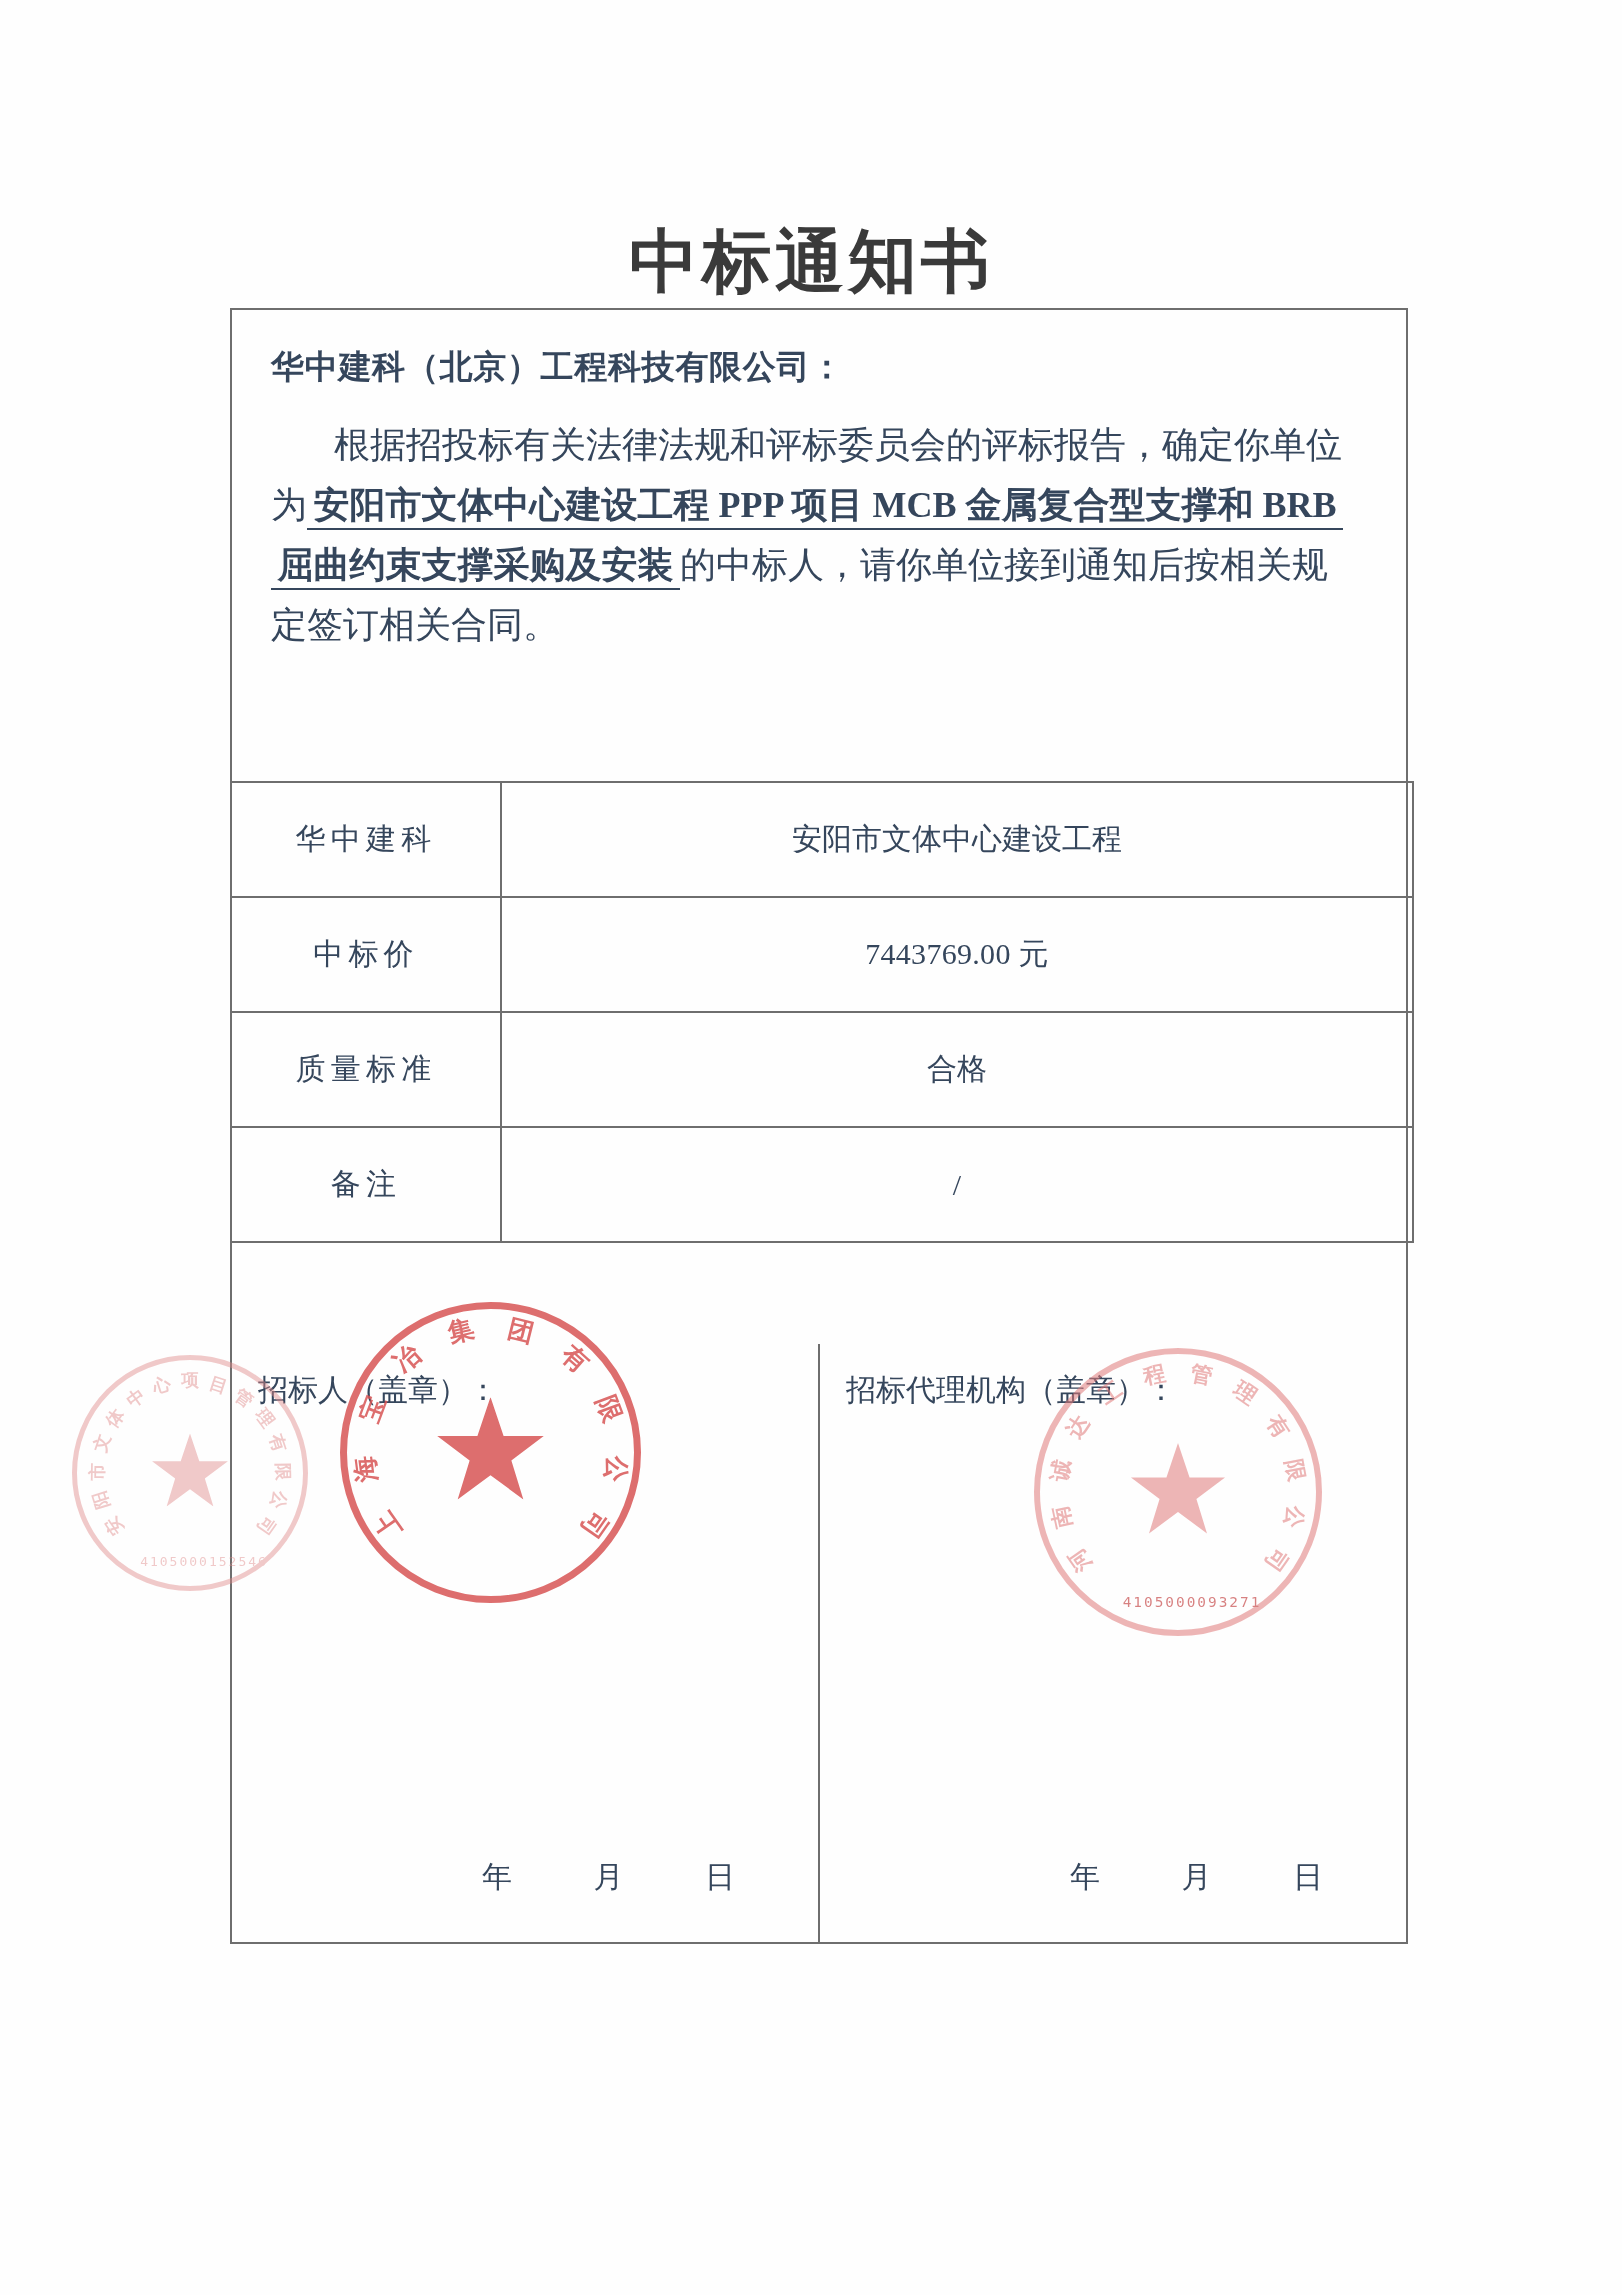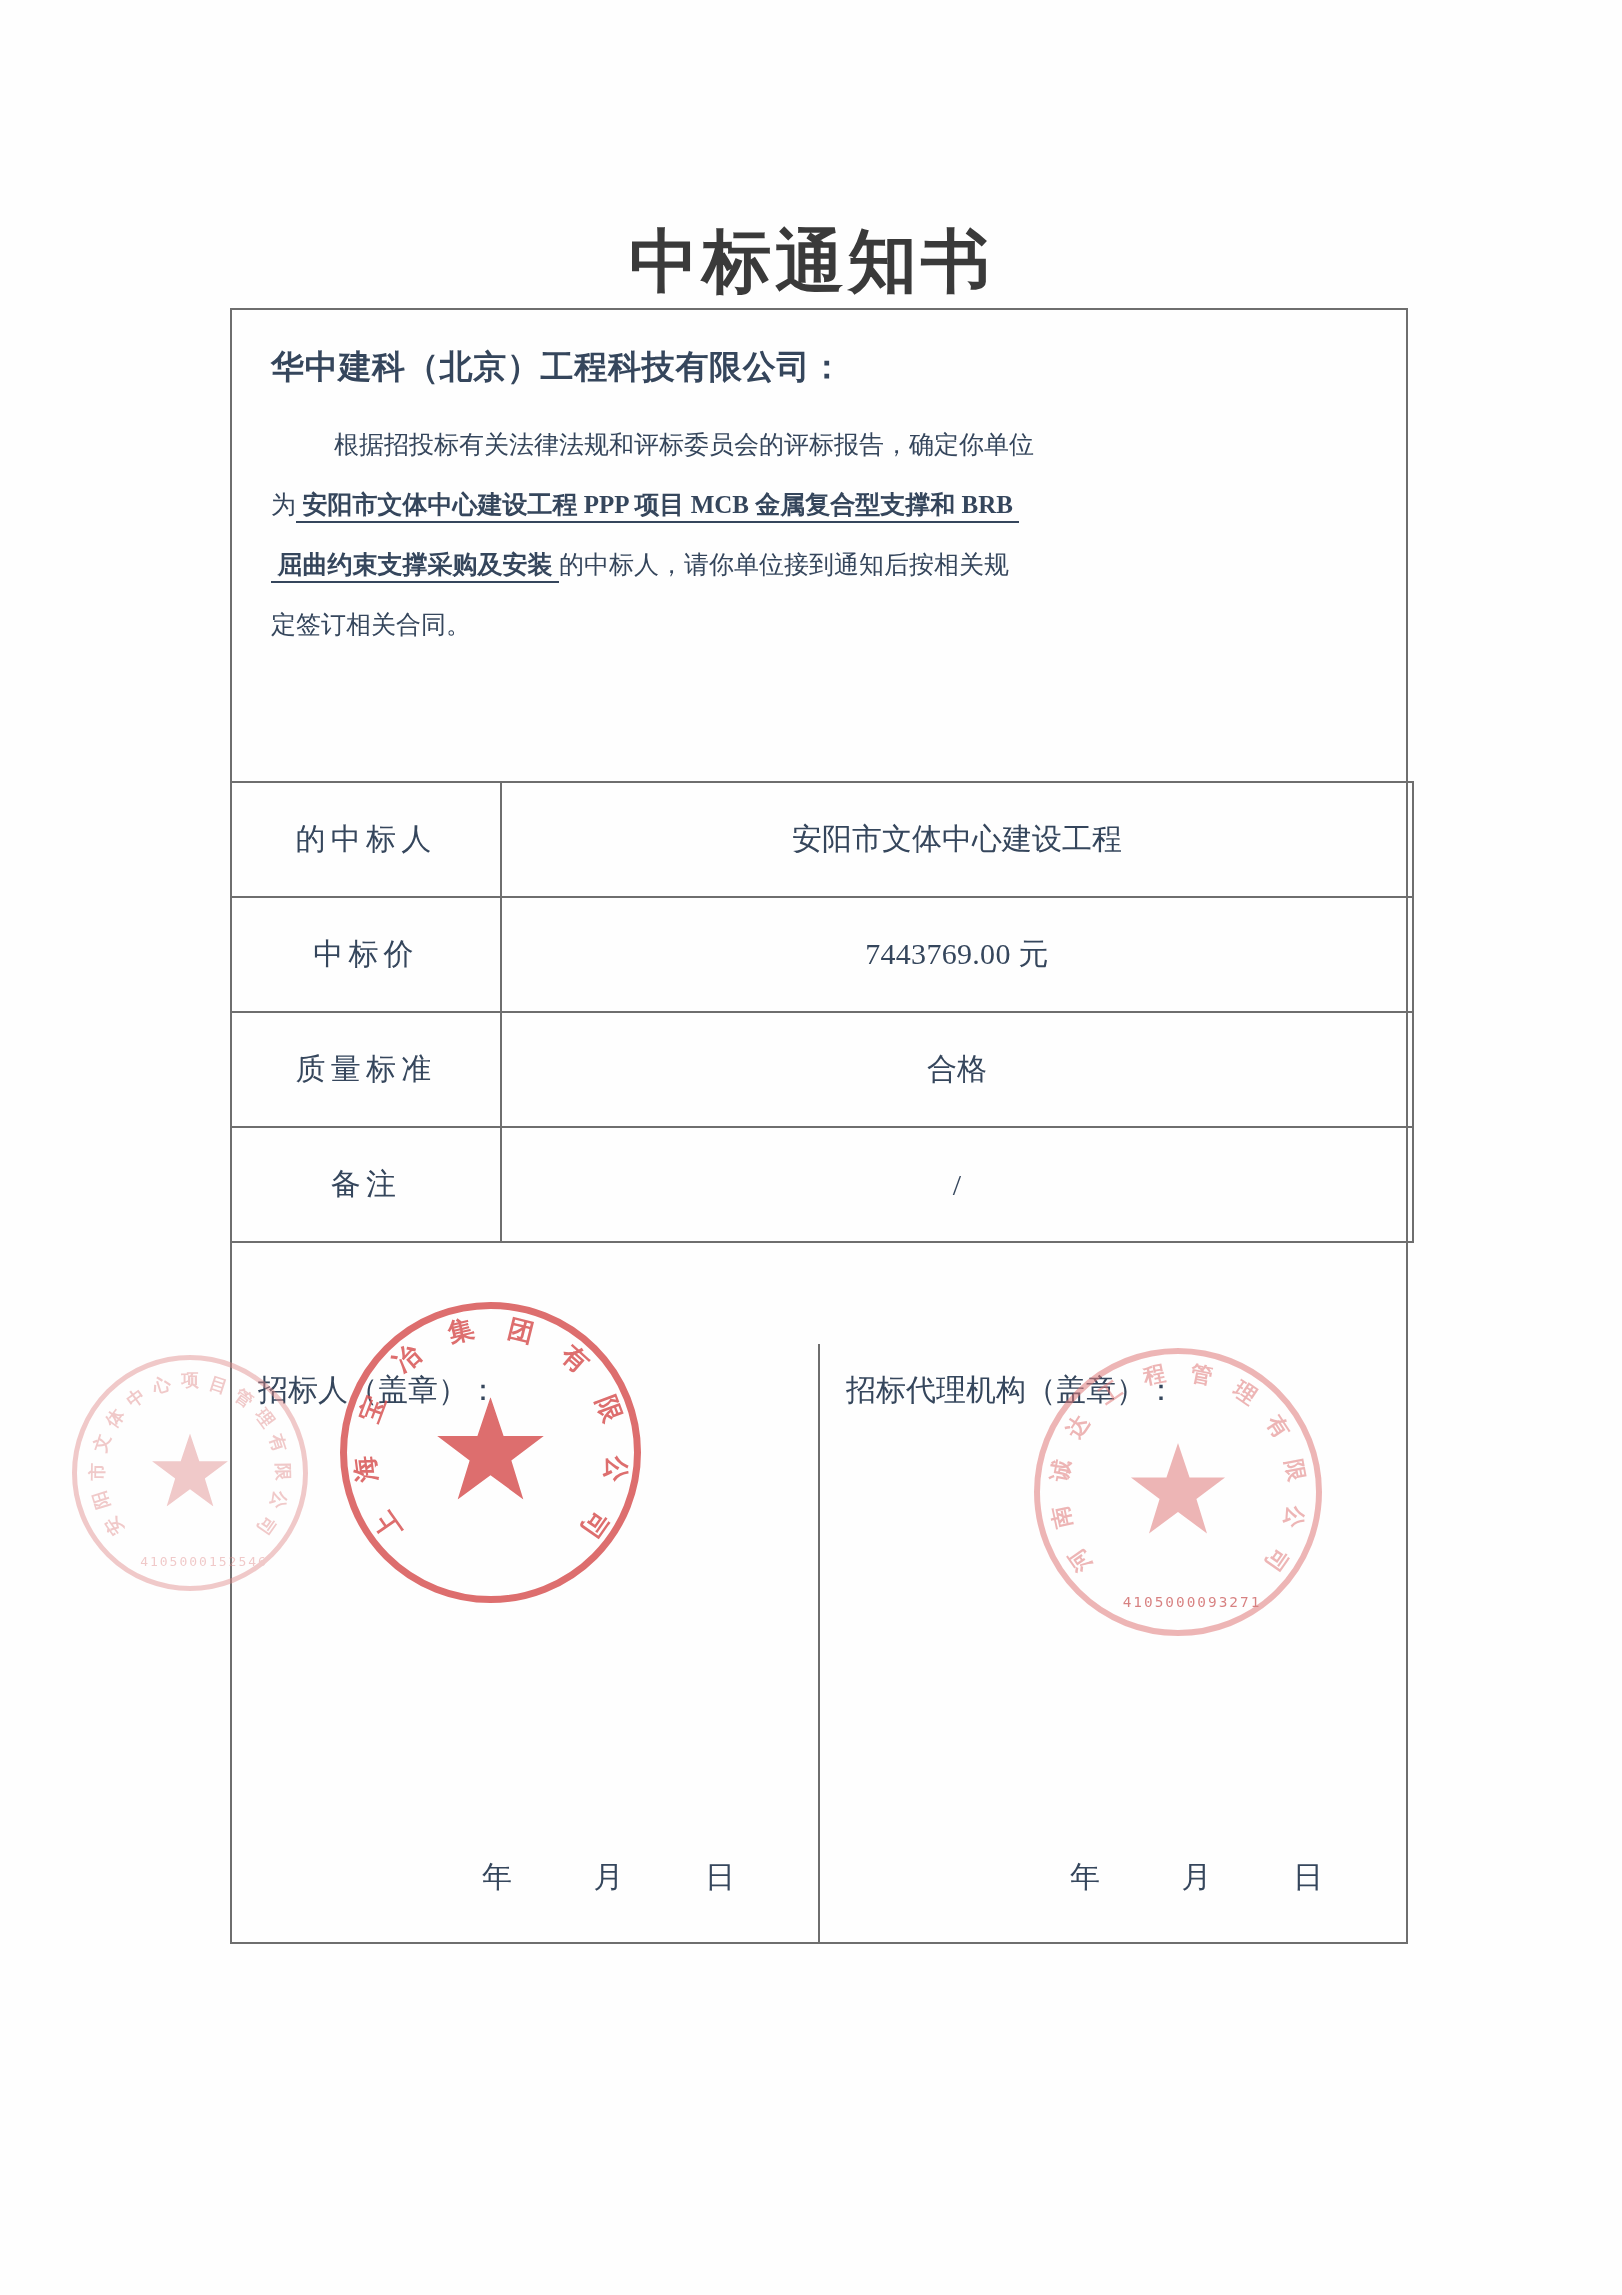--- a/index.html
+++ b/index.html
@@ -59,21 +59,21 @@
     padding: 35px 39px 0 39px;
   }
   .addressee {
     font-size: 33px;
     font-weight: bold;
     color: #35465c;
     letter-spacing: 0.7px;
     margin-bottom: 25px;
   }
   .para {
-    font-size: 25px;
+    font-size: 36px;
     line-height: 60px;
     color: #35465c;
     text-align: justify;
   }
   .indent { display: inline-block; width: 63px; }
   .underline-strong {
     font-weight: bold;
     border-bottom: 2px solid #35465c;
     padding: 0 6.5px 2.6px 6.5px;
   }
@@ -205,21 +205,21 @@
         <span class="indent"></span><span>根据招投标有关法律法规和评标委员会的评标报告，确定你单位</span><br>
         <span>为</span><span class="underline-strong">安阳市文体中心建设工程 PPP 项目 MCB 金属复合型支撑和 BRB</span><br>
         <span class="underline-strong">屈曲约束支撑采购及安装</span><span>的中标人，请你单位接到通知后按相关规</span><br>
         <span>定签订相关合同。</span>
       </div>
     </div>
 
     <table class="tbl">
       <tbody>
           <tr>
-        <td class="label">的中标人</td>
+        <td class="label">华中建科</td>
         <td class="value">安阳市文体中心建设工程</td>
       </tr>
       <tr>
         <td class="label">中标价</td>
         <td class="value val-num">7443769.00 元</td>
       </tr>
       <tr>
         <td class="label">质量标准</td>
         <td class="value">合格</td>
       </tr>

